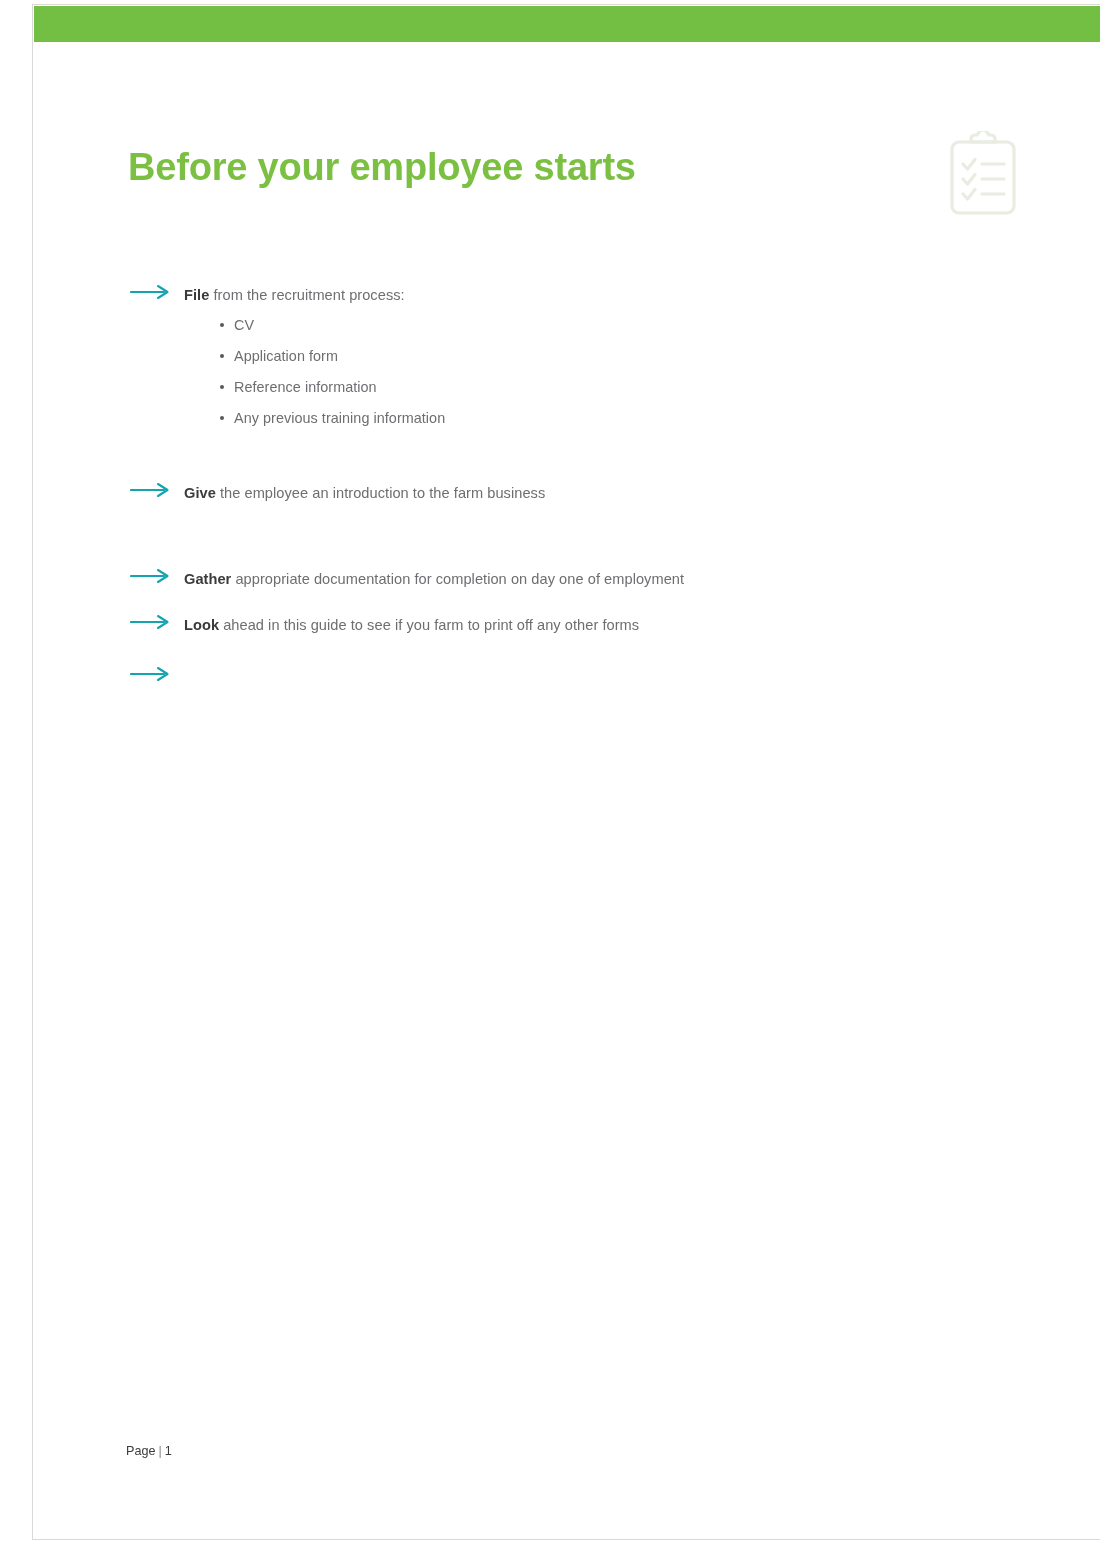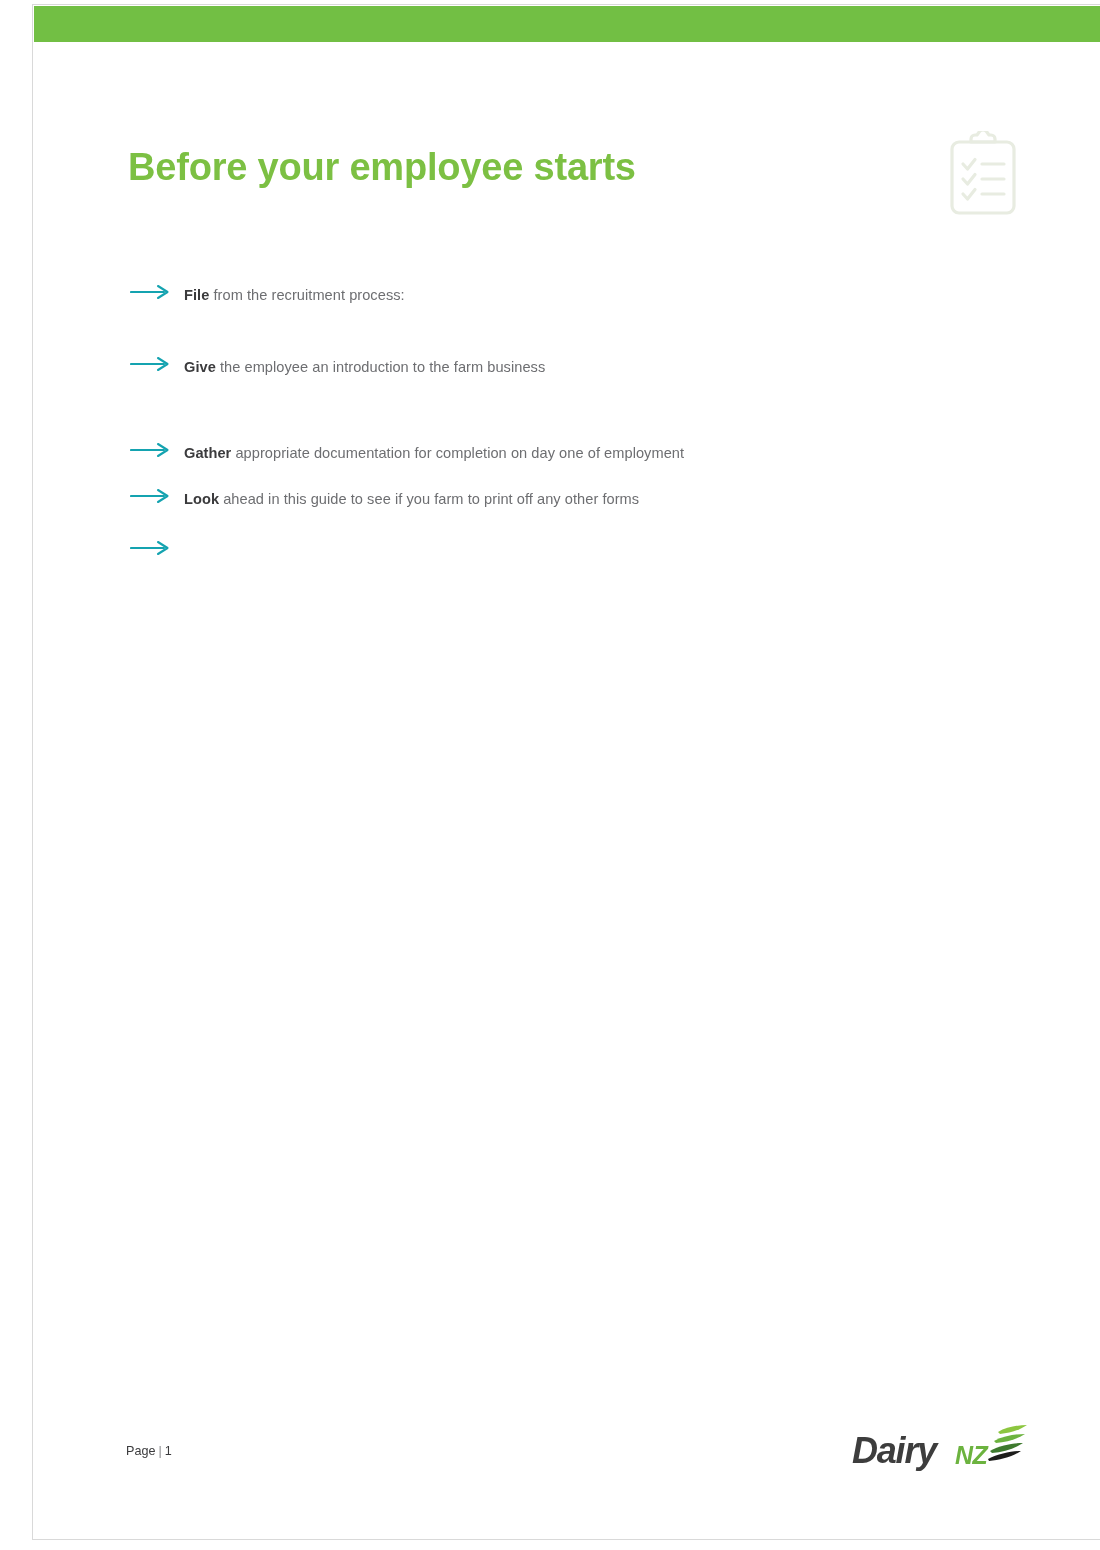--- a/index.html
+++ b/index.html
@@ -208,20 +208,26 @@
   <div class="content">
 
     <div class="arrow-item">
       <span class="arrow-icon">
         <svg viewBox="0 0 42 16" width="42" height="16" aria-hidden="true">
           <path d="M1 8 L34 8" stroke="#14a3b0" stroke-width="2.1" stroke-linecap="round" fill="none"></path>
           <path d="M28 2 L37.5 8 L28 14" stroke="#14a3b0" stroke-width="2.1" stroke-linecap="round" stroke-linejoin="round" fill="none"></path>
         </svg>
       </span>
       <span class="arrow-text"><b>File</b><span> from the recruitment process:</span></span>
+      <ul class="sub-list">
+        <li><span class="dot"></span><span>CV</span></li>
+        <li><span class="dot"></span><span>Application form</span></li>
+        <li><span class="dot"></span><span>Reference information</span></li>
+        <li><span class="dot"></span><span>Any previous training information</span></li>
+      </ul>
     </div>
 
     <div class="gap-lg"></div>
 
 
     <div class="gap-md"></div>
 
     <div class="arrow-item">
       <span class="arrow-icon">
         <svg viewBox="0 0 42 16" width="42" height="16" aria-hidden="true">
@@ -272,26 +278,14 @@
         </svg>
       </span>
     </div>
 
   </div>
 
   <div class="footer-page">
     <span>Page</span><span class="sep">|</span><span>1</span>
   </div>
 
-  <div class="logo">
-    <span class="logo-dairy">Dairy</span>
-    <span class="logo-nz">NZ</span>
-    <span class="logo-swoosh">
-      <svg viewBox="0 0 42 40" width="42" height="40" aria-hidden="true">
-        <path d="M10 8 C18 3, 30 1, 39 1 C32 6, 22 9, 12 10 Z" fill="#8cc63f"></path>
-        <path d="M6 17 C15 12, 28 10, 37 10 C29 15, 19 18, 8 19 Z" fill="#6cb33f"></path>
-        <path d="M2 27 C12 21, 26 19, 35 19 C26 25, 15 28, 4 29 Z" fill="#3e7a2e"></path>
-        <path d="M0 35 C10 30, 24 27, 33 27 C24 33, 12 36, 1 37 Z" fill="#1d1d1b"></path>
-      </svg>
-    </span>
-  </div>
 
 </div>
 
 </body></html>

